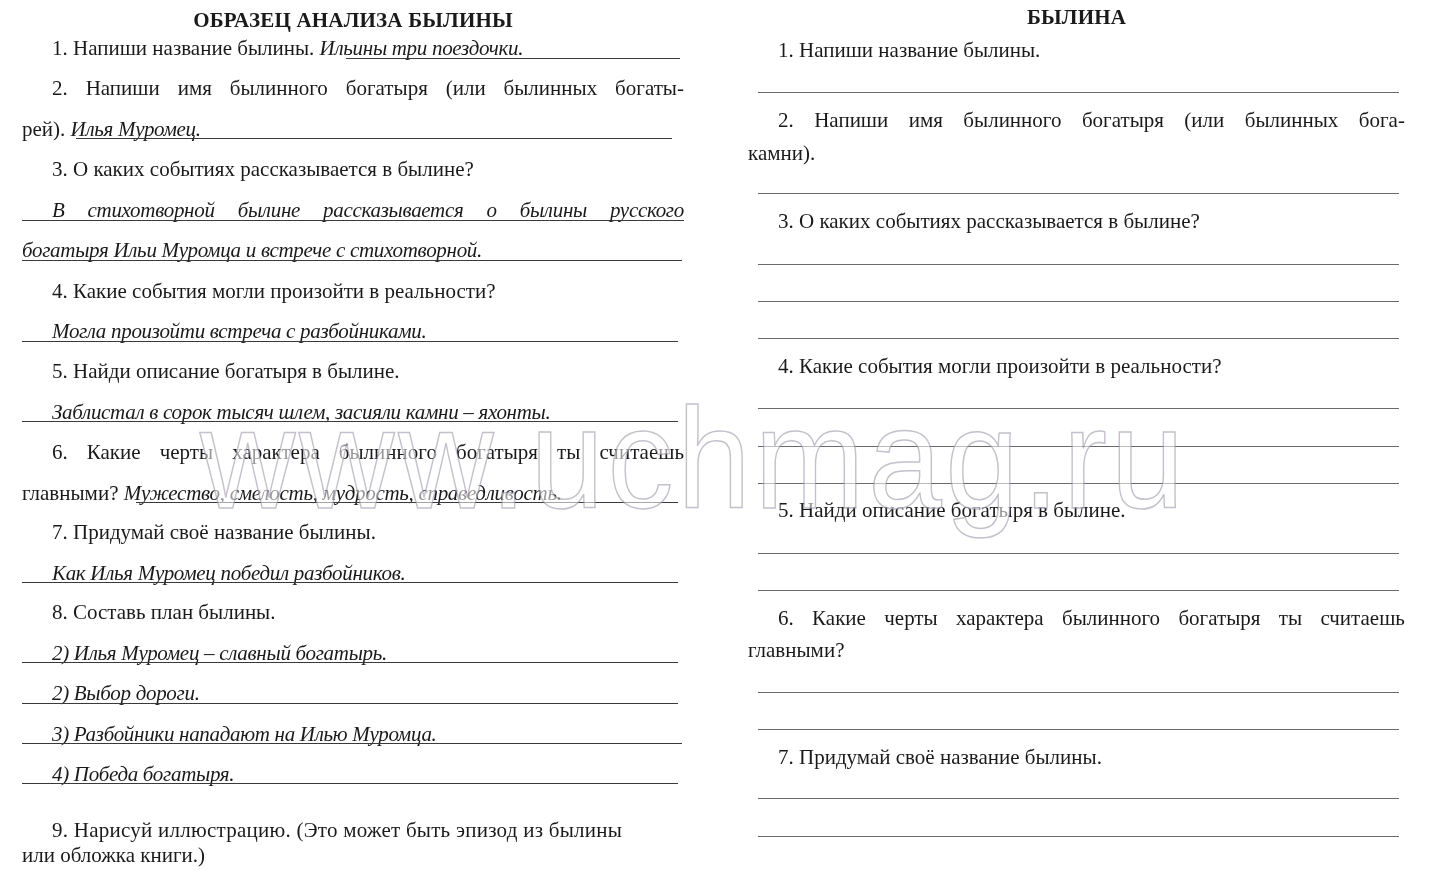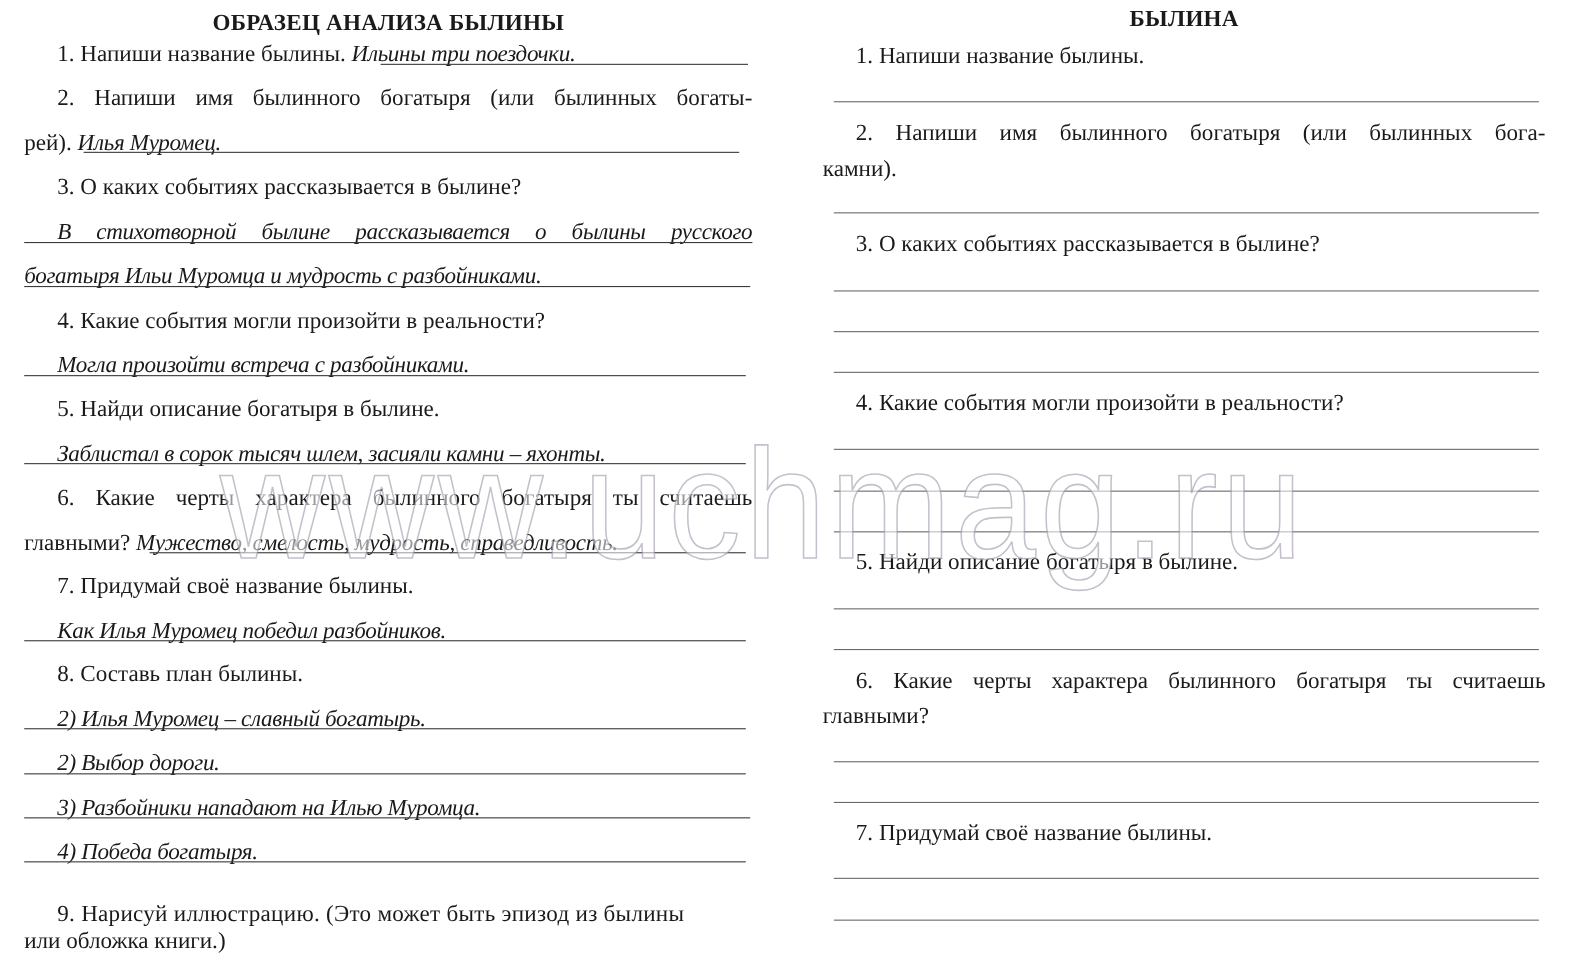--- a/index.html
+++ b/index.html
@@ -117,21 +117,21 @@
     <div class="line justify ans" style="top:198px; padding-left:30px; box-sizing:border-box;">
       <span>В</span>
       <span>стихотворной</span>
       <span>былине</span>
       <span>рассказывается</span>
       <span>о</span>
       <span>былины</span>
       <span>русского</span>
     </div>
     <div class="rule" style="top:220px; left:0; width:662px;"></div>
-    <div class="line ans" style="top:238px;">богатыря Ильи Муромца и мудрость с разбойниками.</div>
+    <div class="line ans" style="top:238px;">богатыря Ильи Муромца и встрече с стихотворной.</div>
     <div class="rule" style="top:260px; left:0; width:660px;"></div>
 
     <div class="line indent" style="top:279px;">4. Какие события могли произойти в реальности?</div>
     <div class="line indent ans" style="top:319px;">Могла произойти встреча с разбойниками.</div>
     <div class="rule" style="top:341px; left:0; width:656px;"></div>
 
     <div class="line indent" style="top:359px;">5. Найди описание богатыря в былине.</div>
     <div class="line indent ans" style="top:400px;">Заблистал в сорок тысяч шлем, засияли камни – яхонты.</div>
     <div class="rule" style="top:421px; left:0; width:656px;"></div>
 

